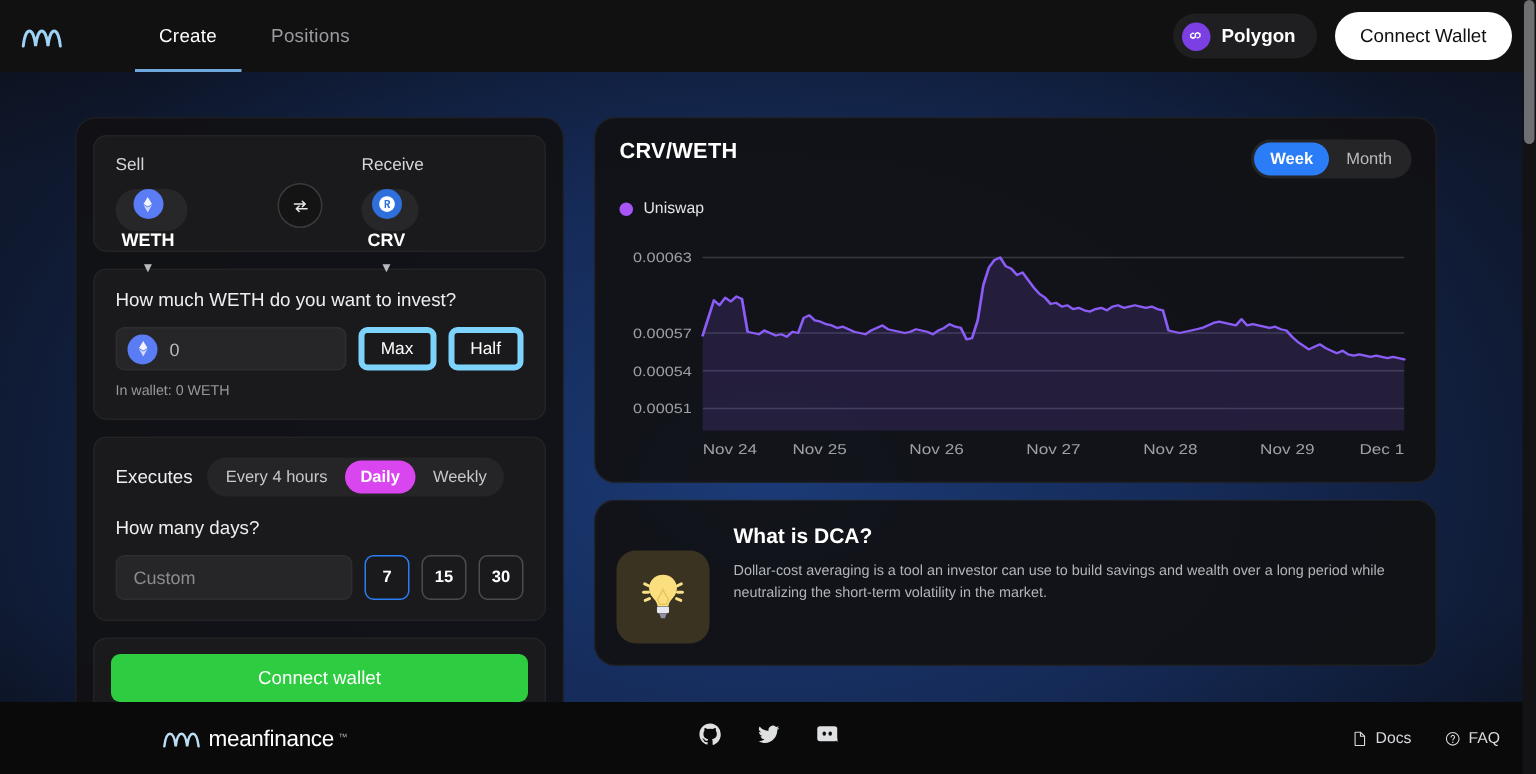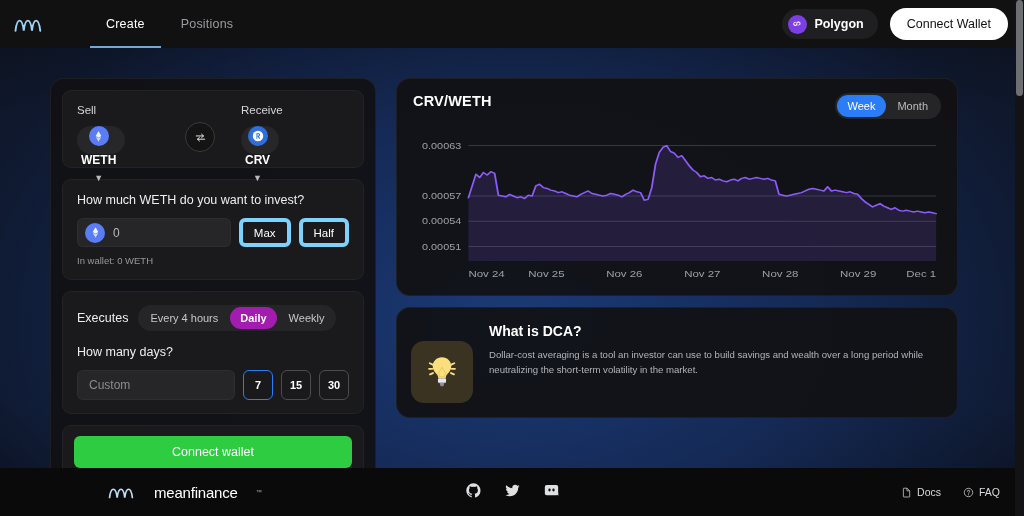--- a/index.html
+++ b/index.html
@@ -128,21 +128,21 @@
   .exec-label { font-size: 12.5px; color: #eceef1; }
   .seg {
     display: flex; align-items: center; background: #252527;
     border-radius: 14px; padding: 2px; gap: 2px;
   }
   .seg-item {
     font-size: 11px; color: #c6c7ca; padding: 0 10px; height: 22px;
     display: flex; align-items: center; border-radius: 12px; cursor: pointer;
     white-space: nowrap;
   }
-  .seg-item.active { background: #a21caf; color: #fff; font-weight: bold; }
+  .seg-item.active { background: #d946ef; color: #fff; font-weight: bold; }
   .days-row { display: flex; align-items: flex-end; gap: 8px; }
   .custom-input {
     flex: 1; height: 30px; background: #262628;
     border: 1px solid rgba(255,255,255,0.04); border-radius: 6px;
     display: flex; align-items: center; padding: 0 11px; cursor: text;
   }
   .custom-ph { font-size: 12px; color: #8b8c90; }
   .day-btn {
     width: 30px; height: 30px; border-radius: 6px; background: transparent;
     border: 1px solid #4c4c50; color: #fff;
@@ -158,21 +158,21 @@
 
   
   .chart-card { padding: 14px 16px 10px 16px; border-radius: 14px; }
   .chart-head { display: flex; align-items: flex-start; }
   .chart-title { font-size: 14.5px; font-weight: bold; color: #fff; letter-spacing: .2px; }
   .range-seg { margin-left: auto; display: flex; background: #252527; border-radius: 14px; padding: 2px; }
   .range-item {
     font-size: 11px; color: #babbbe; padding: 0 11px; height: 22px;
     display: flex; align-items: center; border-radius: 12px; cursor: pointer;
   }
-  .range-item.active { background: #2a7cf7; color: #fff; font-weight: normal; }
+  .range-item.active { background: #2a7cf7; color: #fff; font-weight: bold; }
   .legend { display: flex; align-items: center; gap: 7px; margin-top: 14px; }
   .legend-dot { width: 9px; height: 9px; border-radius: 50%; background: #a855f7; }
   .legend-label { font-size: 10.5px; color: #e3e4e7; }
   .plot-wrap { position: relative; margin-top: 8px; height: 138px; }
   .plot-svg { display: block; width: 100%; height: 100%; }
   .ytick { font-size: 9px; fill: #9ea0a5; font-family: "Liberation Sans", sans-serif; }
   .xtick { font-size: 9.5px; fill: #9ea0a5; font-family: "Liberation Sans", sans-serif; }
   .xaxis-row { position: relative; height: 20px; }
 
   
@@ -188,21 +188,21 @@
   }
   .dca-title { font-size: 14px; font-weight: bold; color: #fff; margin-bottom: 9px; }
   .dca-body p { font-size: 9.6px; line-height: 1.52; color: #b2b4b8; }
 
   
   .footer {
     position: absolute; left: 0; right: 0; bottom: 0; height: 48px;
     background: #0a0a0b;
     display: flex; align-items: center; padding: 0 24px;
   }
-  .foot-logo { display: flex; align-items: center; gap: 18px; margin-left: 84px; }
+  .foot-logo { display: flex; align-items: center; gap: 3px; margin-left: 84px; }
   .foot-word { font-size: 15px; color: #fff; letter-spacing: -.2px; }
   .foot-tm { font-size: 6px; color: #aeb0b4; vertical-align: super; }
   .socials { position: absolute; left: 0; right: 0; display: flex; justify-content: center; gap: 22px; pointer-events: none; }
   .social { pointer-events: auto; cursor: pointer; opacity: .92; }
   .foot-right { margin-left: auto; display: flex; align-items: center; gap: 22px; }
   .foot-link { display: flex; align-items: center; gap: 5px; font-size: 10.5px; color: #d9dadd; cursor: pointer; }
   .scrollbar {
     position: absolute; top: 0; right: 0; width: 9px; height: 516px;
     background: #131315; z-index: 20;
   }
@@ -350,20 +350,24 @@
           <div class="range-seg">
             <div class="range-item active">
               <span>Week</span>
             </div>
             <div class="range-item">
               <span>Month</span>
             </div>
           </div>
         </div>
 
+        <div class="legend">
+          <span class="legend-dot"></span>
+          <span class="legend-label">Uniswap</span>
+        </div>
 
         <div class="plot-wrap">
           <svg class="plot-svg" id="plot" viewBox="0 0 438 138" preserveAspectRatio="none">
               <line x1="46" x2="434" y1="18.59999999999994" y2="18.59999999999994" stroke="rgba(200,205,220,0.20)" stroke-width="1"></line>
               <text class="ytick" x="40" y="21.79999999999994" text-anchor="end">0.00063</text>
               <line x1="46" x2="434" y1="69" y2="69" stroke="rgba(200,205,220,0.20)" stroke-width="1"></line>
               <text class="ytick" x="40" y="72.2" text-anchor="end">0.00057</text>
               <line x1="46" x2="434" y1="94.19999999999997" y2="94.19999999999997" stroke="rgba(200,205,220,0.20)" stroke-width="1"></line>
               <text class="ytick" x="40" y="97.39999999999998" text-anchor="end">0.00054</text>
               <line x1="46" x2="434" y1="119.39999999999996" y2="119.39999999999996" stroke="rgba(200,205,220,0.20)" stroke-width="1"></line>

